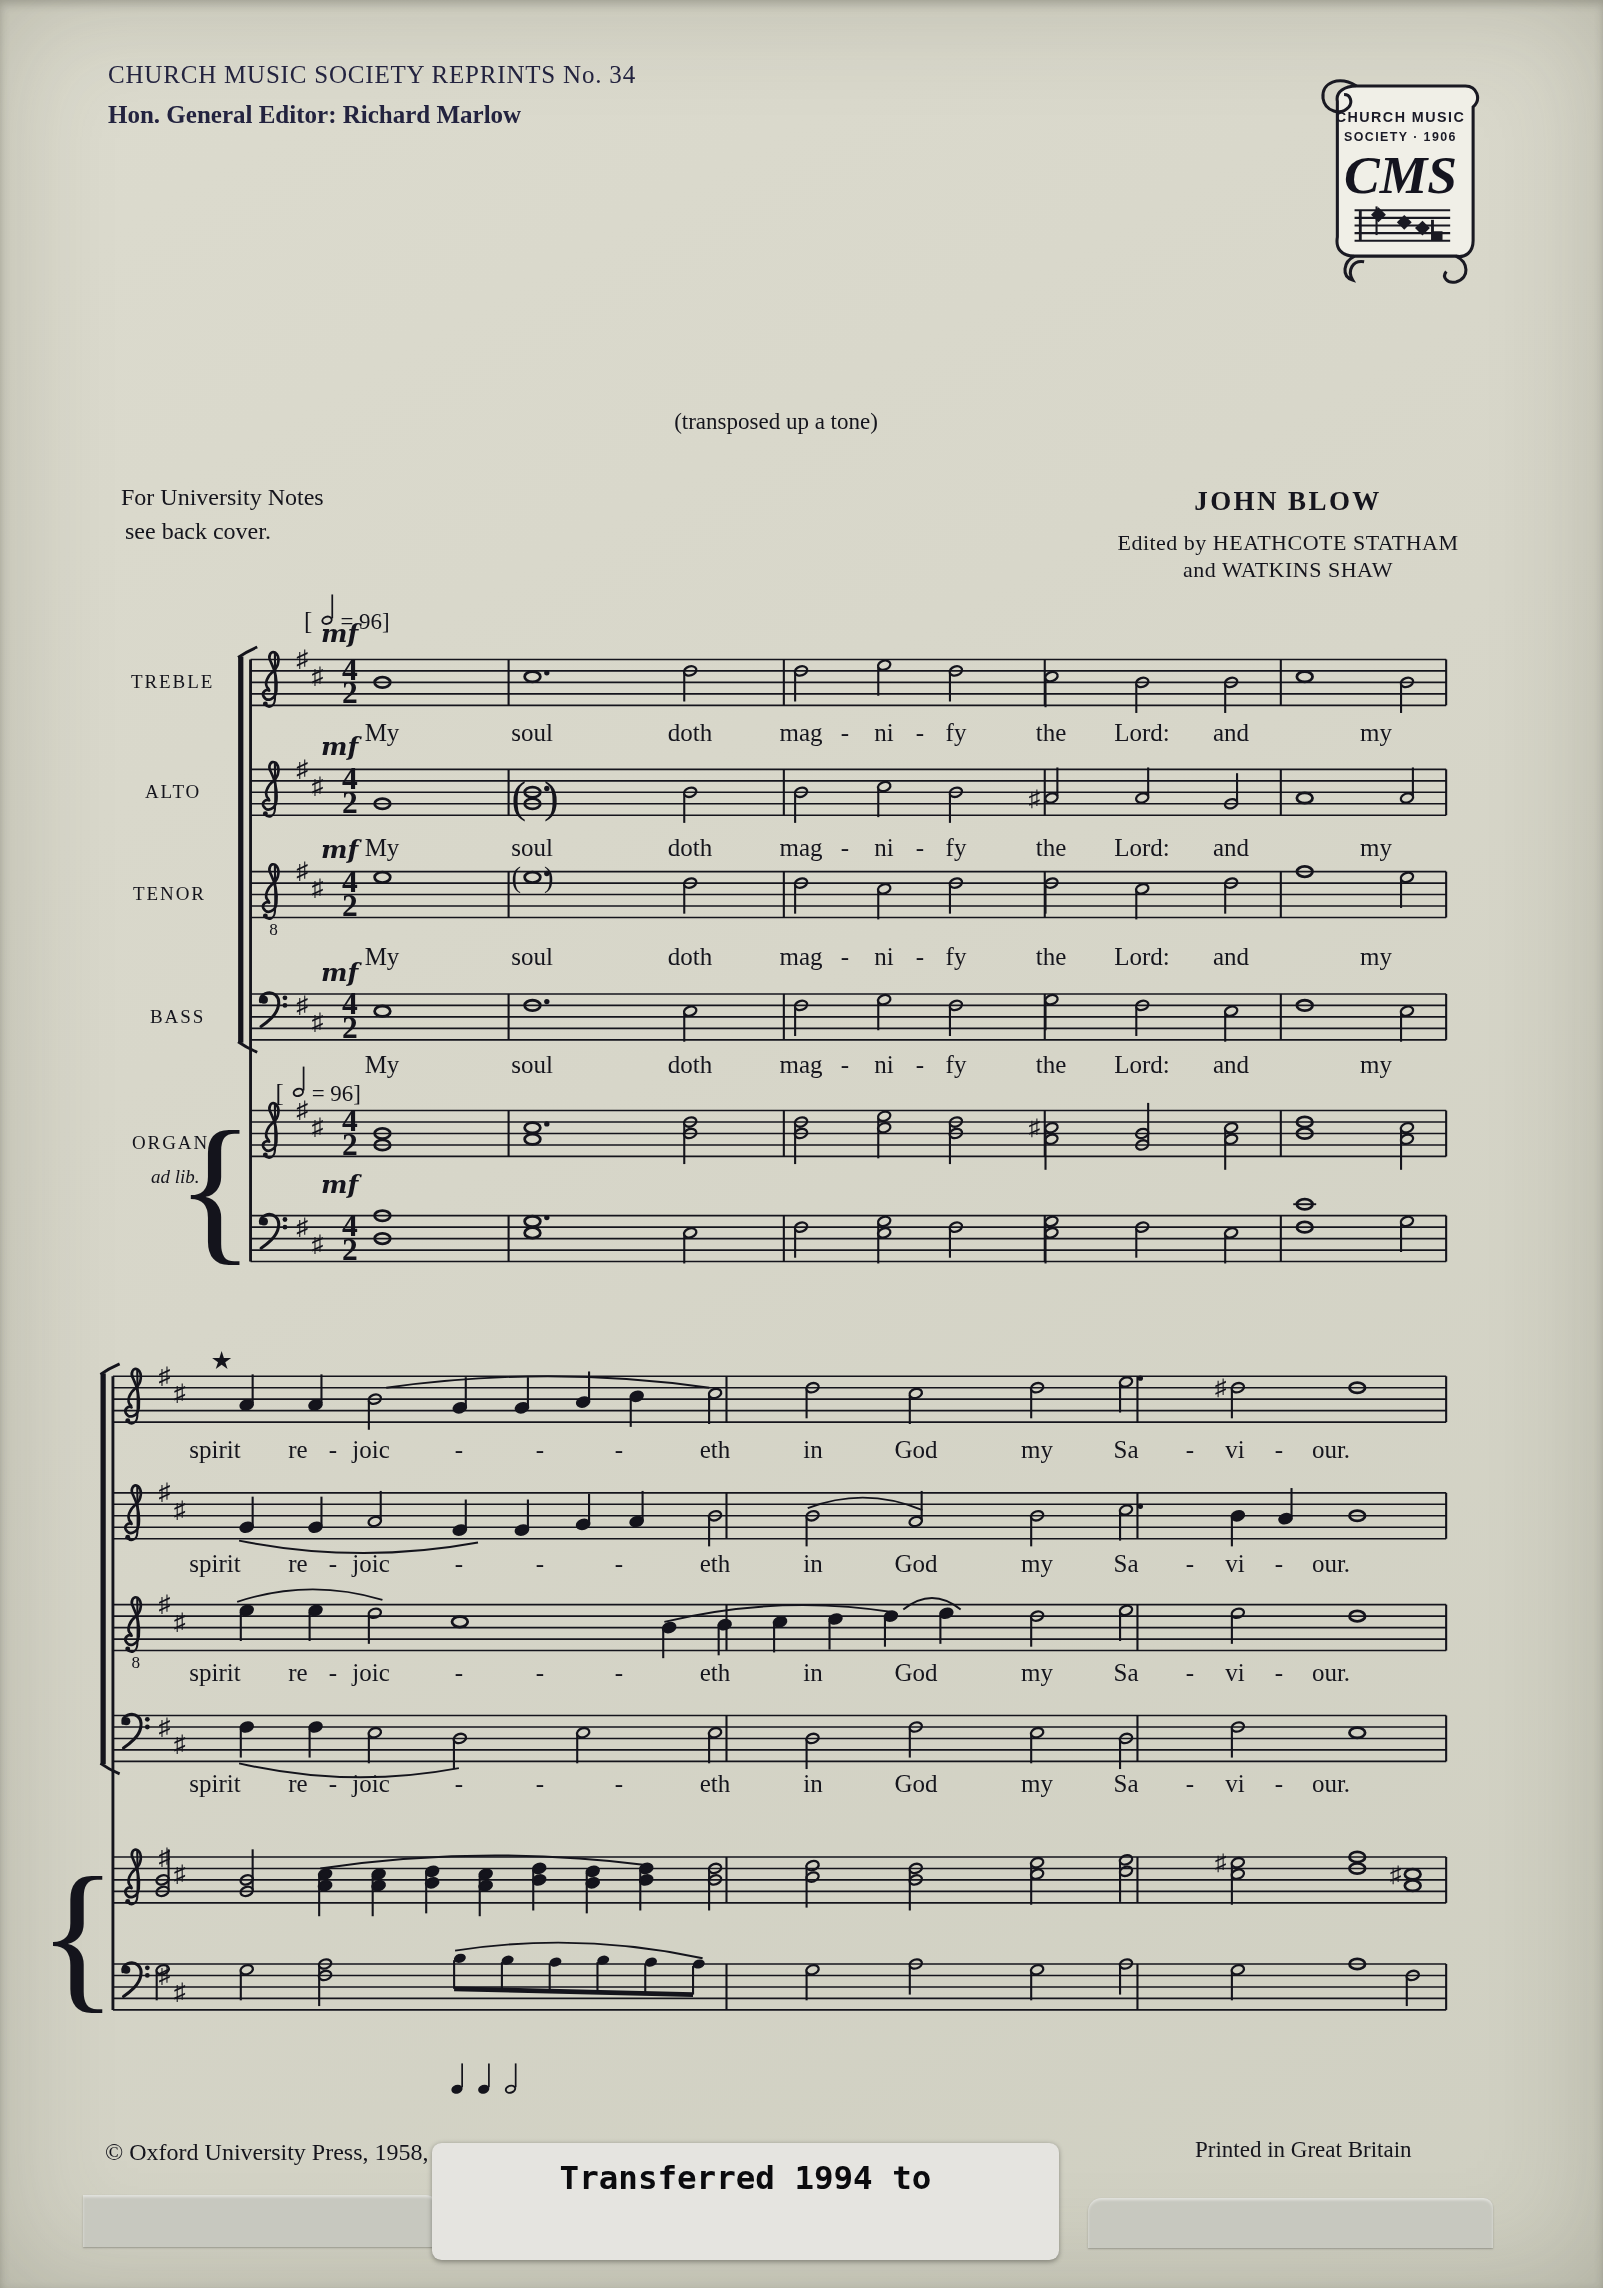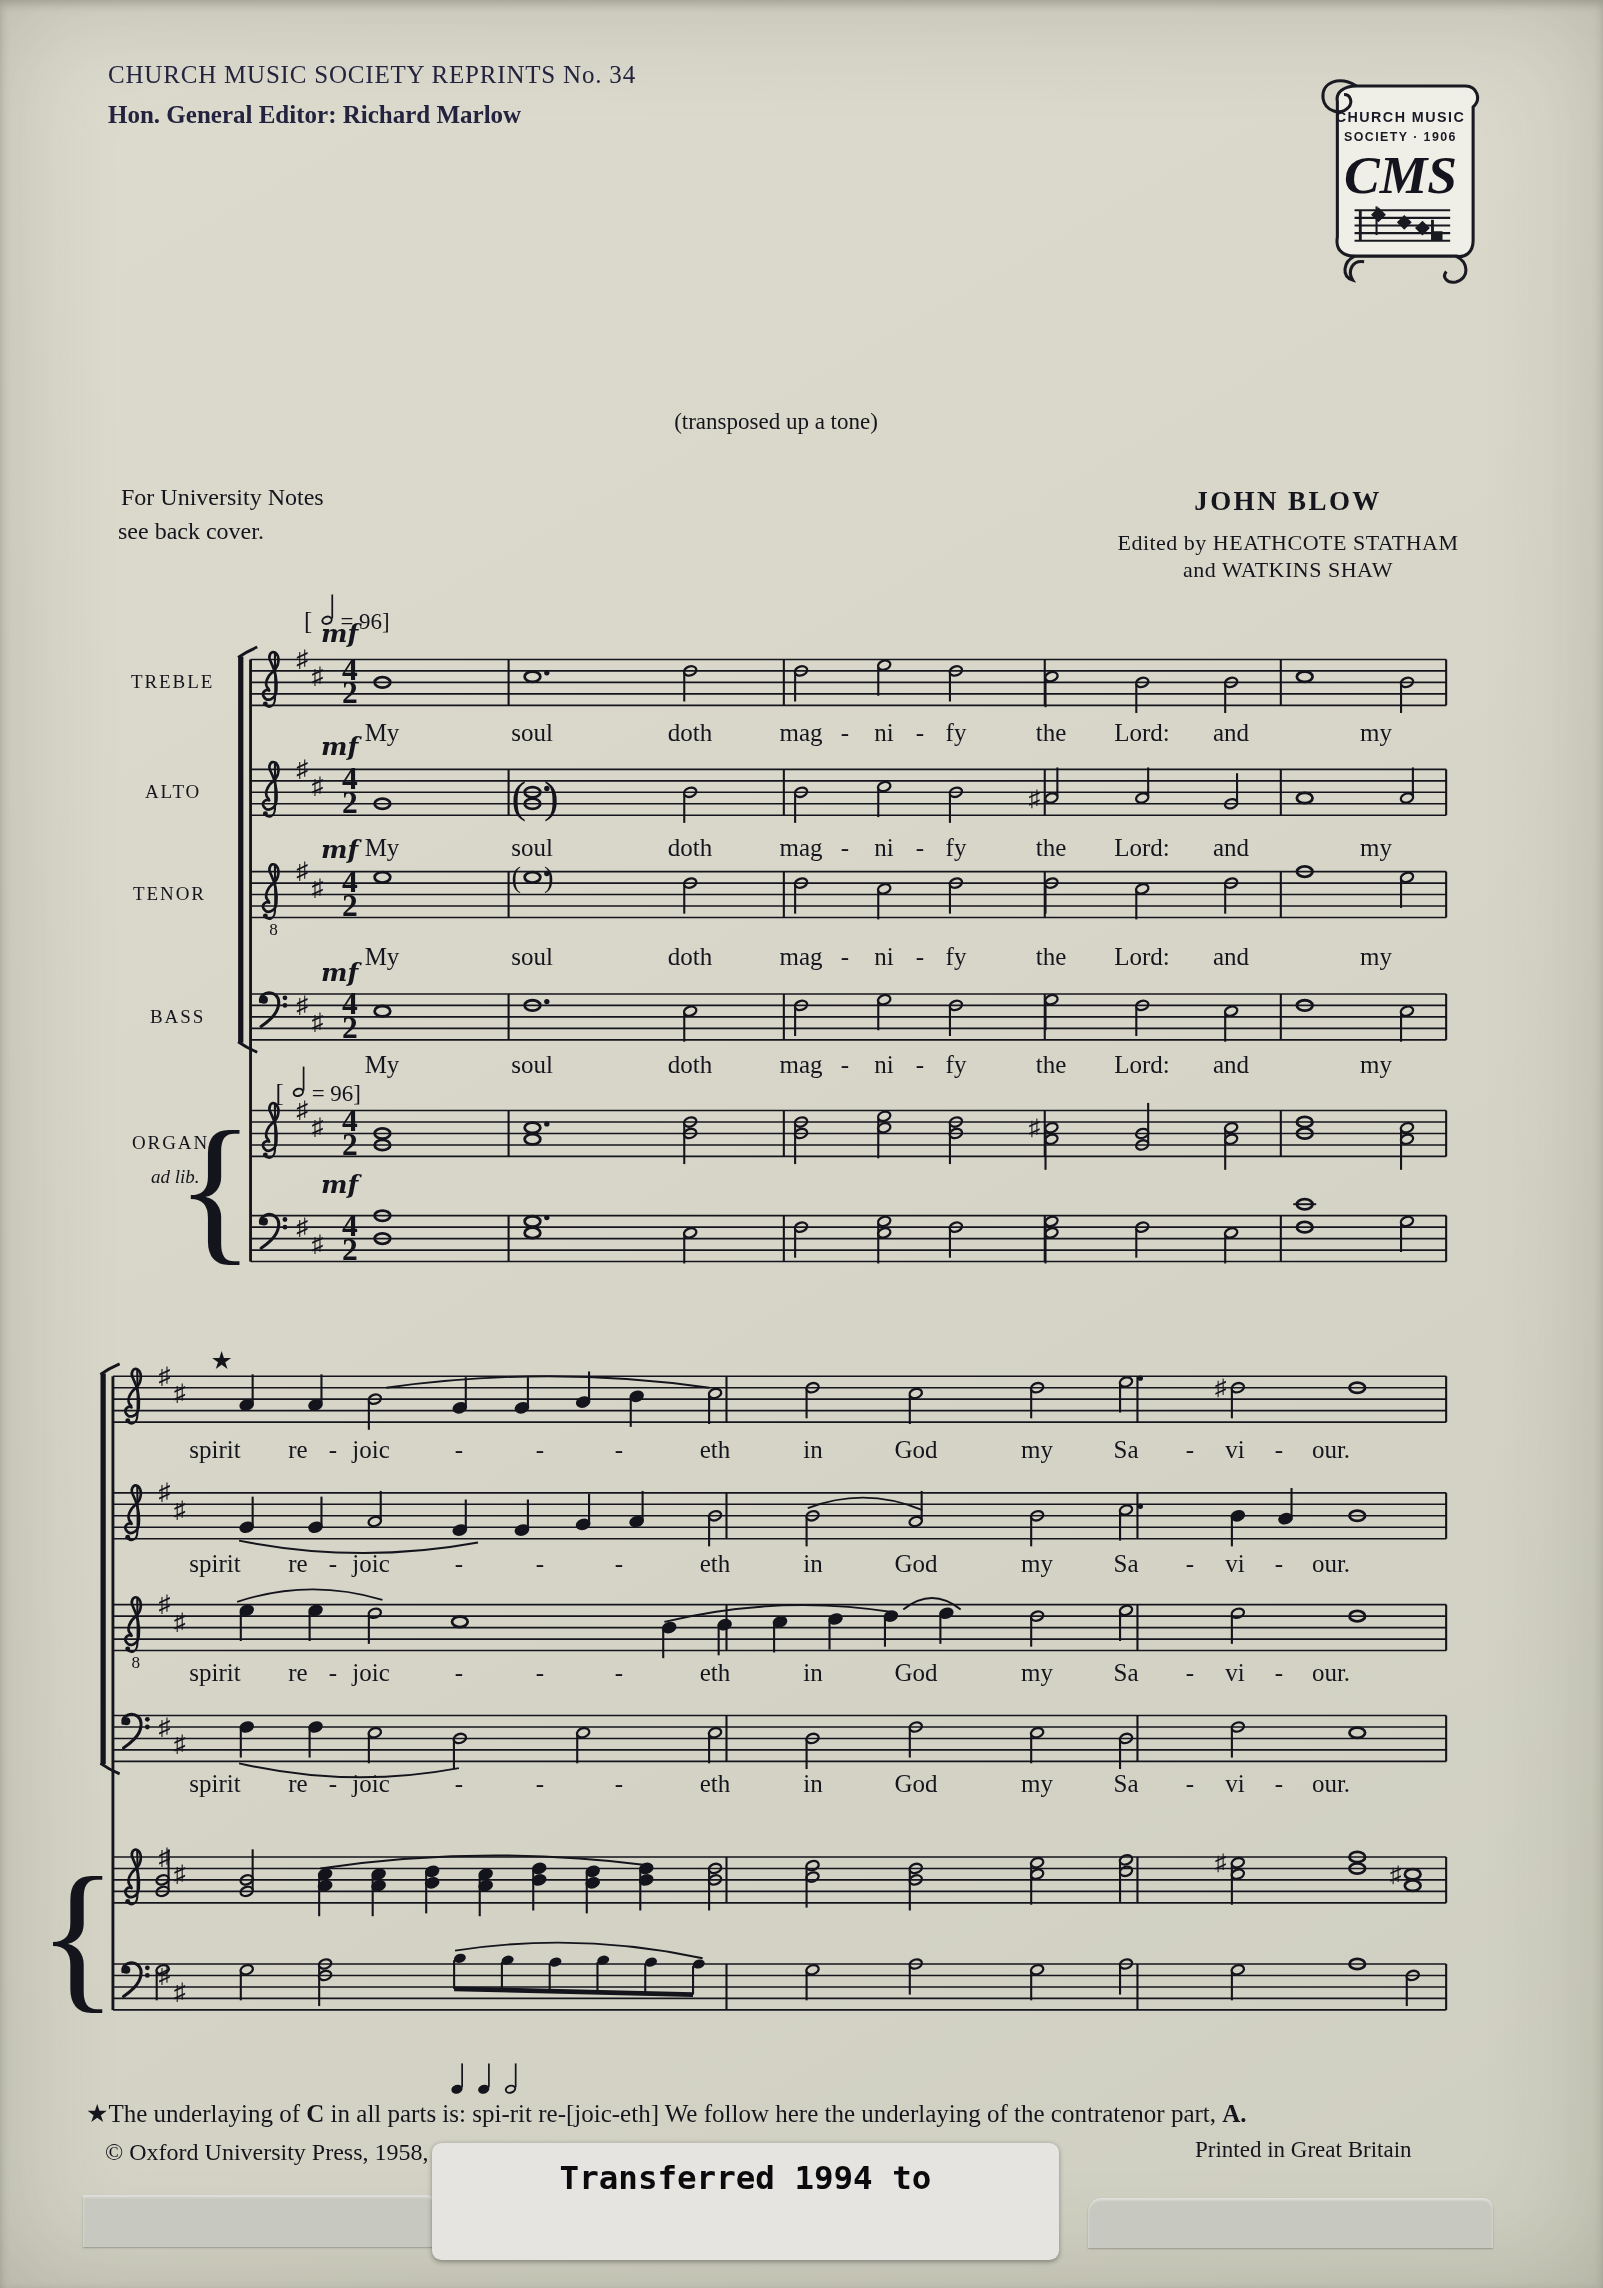--- a/index.html
+++ b/index.html
@@ -64,21 +64,21 @@
       <rect x="127" y="161" width="11" height="11" transform="rotate(45 132 166)"></rect>
       <rect x="146" y="167" width="11" height="11" transform="rotate(45 151 172)"></rect>
       <rect x="160" y="176" width="12" height="10"></rect>
       <rect x="160" y="164" width="3" height="14"></rect>
     </g>
   </svg>
 
   <div class="abs subtitle" style="left:776px;top:409px">(transposed up a tone)</div>
 
   <div class="abs ednote" style="left:121px;top:484px">For University Notes</div>
-  <div class="abs ednote" style="left:118px;top:518px">see back cover.</div>
+  <div class="abs ednote" style="left:125px;top:518px">see back cover.</div>
 
   <div class="abs composer" style="left:1288px;top:486px">JOHN BLOW</div>
   <div class="abs editedby" style="left:1288px;top:530px">Edited by HEATHCOTE STATHAM</div>
   <div class="abs editedby" style="left:1288px;top:557px">and WATKINS SHAW</div>
 
   <svg id="score-svg" width="1604" height="2288" viewBox="0 0 1678 2394">
       <line x1="262" y1="690" x2="1513" y2="690" stroke="#14141c" stroke-width="1.7"></line>
       <line x1="262" y1="702" x2="1513" y2="702" stroke="#14141c" stroke-width="1.7"></line>
       <line x1="262" y1="714" x2="1513" y2="714" stroke="#14141c" stroke-width="1.7"></line>
       <line x1="262" y1="726" x2="1513" y2="726" stroke="#14141c" stroke-width="1.7"></line>
@@ -778,21 +778,20 @@
       <div class="abs lyric" style="left: 813px; top: 1770px;">in</div>
       <div class="abs lyric" style="left: 916px; top: 1770px;">God</div>
       <div class="abs lyric" style="left: 1037px; top: 1770px;">my</div>
       <div class="abs lyric" style="left: 1126px; top: 1770px;">Sa</div>
       <div class="abs lyric" style="left: 1190px; top: 1770px;">-</div>
       <div class="abs lyric" style="left: 1235px; top: 1770px;">vi</div>
       <div class="abs lyric" style="left: 1279px; top: 1770px;">-</div>
       <div class="abs lyric" style="left: 1331px; top: 1770px;">our.</div>
     </div>
 
-  <div class="abs footnote" style="left:86px;top:2099px;white-space:nowrap"><span>★</span><span id="footnote-parts"><span>The underlaying of </span><span style="font-weight: bold;">C</span><span> in all parts is: spi-rit re-[joic-eth] We follow here the underlaying of the contratenor part, </span><span style="font-weight: bold;">A.</span></span></div>
 
   <div class="abs copyright" style="left:105px;top:2139px">© Oxford University Press, 1958,</div>
   <div class="abs printed" style="left:1195px;top:2137px">Printed in Great Britain</div>
 
   <div class="strip" style="left:83px;top:2195px;width:356px;height:52px;border-top-right-radius:13.4px"></div>
   <div class="strip" style="left:1088px;top:2198px;width:405px;height:50px;border-top-left-radius:13.4px;border-top-right-radius:9.6px"></div>
   <div class="sticker">
     <div>Transferred 1994 to</div>
   </div>
 

